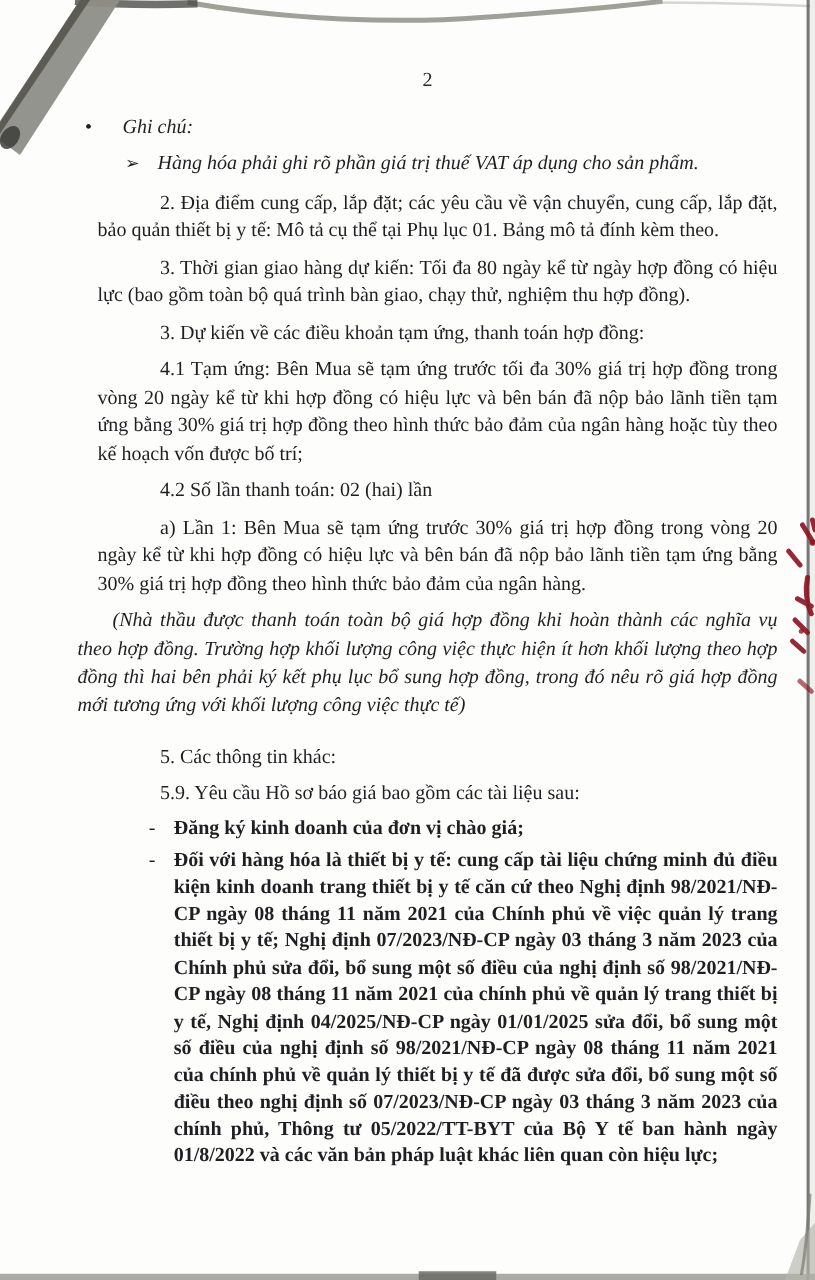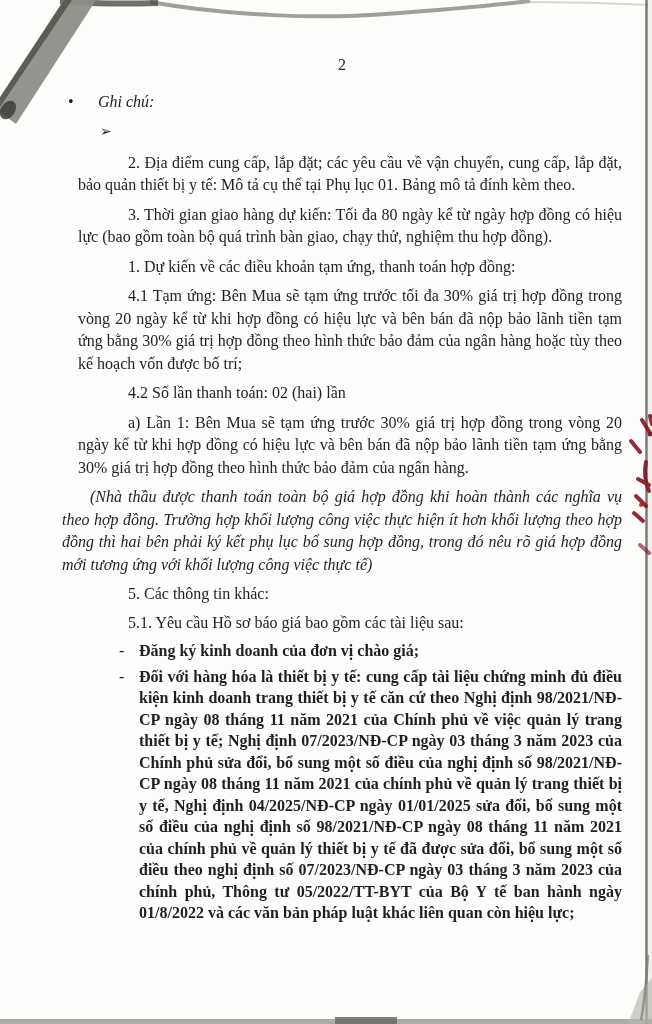--- a/index.html
+++ b/index.html
@@ -45,21 +45,21 @@
     font-size:14px;
     padding-top:1px;
   }
   p.body{
     margin:0 0 7px 16px;
     text-align:justify;
     text-indent:50px;
   }
   p.body.tight{margin-bottom:6px;}
   p.note-italic{
-    margin:0 0 7px 0;
+    margin:0 0 19px 0;
     text-align:justify;
     text-indent:28px;
     font-style:italic;
     font-family:Liberation Serif, serif;
   }
   .dash-item{
     display:flex;
     margin:0 0 4px 57px;
     line-height:21.5px;
   }
@@ -86,31 +86,32 @@
 
     <div class="pagenum">2</div>
 
     <div class="note-row">
       <span class="marker">•</span>
       <span>Ghi chú:</span>
     </div>
 
     <div class="arrow-row">
       <span class="marker">➢</span>
+      <span>Hàng hóa phải ghi rõ phần giá trị thuế VAT áp dụng cho sản phẩm.</span>
     </div>
 
     <p class="body">2. Địa điểm cung cấp, lắp đặt; các yêu cầu về vận chuyển, cung cấp, lắp đặt, bảo quản thiết bị y tế: Mô tả cụ thể tại Phụ lục 01. Bảng mô tả đính kèm theo.</p>
     <p class="body">3. Thời gian giao hàng dự kiến: Tối đa 80 ngày kể từ ngày hợp đồng có hiệu lực (bao gồm toàn bộ quá trình bàn giao, chạy thử, nghiệm thu hợp đồng).</p>
-    <p class="body">1. Dự kiến về các điều khoản tạm ứng, thanh toán hợp đồng:</p>
+    <p class="body">3. Dự kiến về các điều khoản tạm ứng, thanh toán hợp đồng:</p>
     <p class="body">4.1 Tạm ứng: Bên Mua sẽ tạm ứng trước tối đa 30% giá trị hợp đồng trong vòng 20 ngày kể từ khi hợp đồng có hiệu lực và bên bán đã nộp bảo lãnh tiền tạm ứng bằng 30% giá trị hợp đồng theo hình thức bảo đảm của ngân hàng hoặc tùy theo kế hoạch vốn được bố trí;</p>
     <p class="body">4.2 Số lần thanh toán: 02 (hai) lần</p>
     <p class="body">a) Lần 1: Bên Mua sẽ tạm ứng trước 30% giá trị hợp đồng trong vòng 20 ngày kể từ khi hợp đồng có hiệu lực và bên bán đã nộp bảo lãnh tiền tạm ứng bằng 30% giá trị hợp đồng theo hình thức bảo đảm của ngân hàng.</p>
     <p class="note-italic">(Nhà thầu được thanh toán toàn bộ giá hợp đồng khi hoàn thành các nghĩa vụ theo hợp đồng. Trường hợp khối lượng công việc thực hiện ít hơn khối lượng theo hợp đồng thì hai bên phải ký kết phụ lục bổ sung hợp đồng, trong đó nêu rõ giá hợp đồng mới tương ứng với khối lượng công việc thực tế)</p>
     <p class="body tight">5. Các thông tin khác:</p>
-    <p class="body tight">5.1. Yêu cầu Hồ sơ báo giá bao gồm các tài liệu sau:</p>
+    <p class="body tight">5.9. Yêu cầu Hồ sơ báo giá bao gồm các tài liệu sau:</p>
 
     <div class="dash-item">
       <span class="marker">-</span>
       <span class="txt">Đăng ký kinh doanh của đơn vị chào giá;</span>
     </div>
 
     <div class="dash-item">
       <span class="marker">-</span>
       <span class="txt">Đối với hàng hóa là thiết bị y tế: cung cấp tài liệu chứng minh đủ điều kiện kinh doanh trang thiết bị y tế căn cứ theo Nghị định 98/2021/NĐ-CP ngày 08 tháng 11 năm 2021 của Chính phủ về việc quản lý trang thiết bị y tế; Nghị định 07/2023/NĐ-CP ngày 03 tháng 3 năm 2023 của Chính phủ sửa đổi, bổ sung một số điều của nghị định số 98/2021/NĐ-CP ngày 08 tháng 11 năm 2021 của chính phủ về quản lý trang thiết bị y tế, Nghị định 04/2025/NĐ-CP ngày 01/01/2025 sửa đổi, bổ sung một số điều của nghị định số 98/2021/NĐ-CP ngày 08 tháng 11 năm 2021 của chính phủ về quản lý thiết bị y tế đã được sửa đổi, bổ sung một số điều theo nghị định số 07/2023/NĐ-CP ngày 03 tháng 3 năm 2023 của chính phủ, Thông tư 05/2022/TT-BYT của Bộ Y tế ban hành ngày 01/8/2022 và các văn bản pháp luật khác liên quan còn hiệu lực;</span>
     </div>

